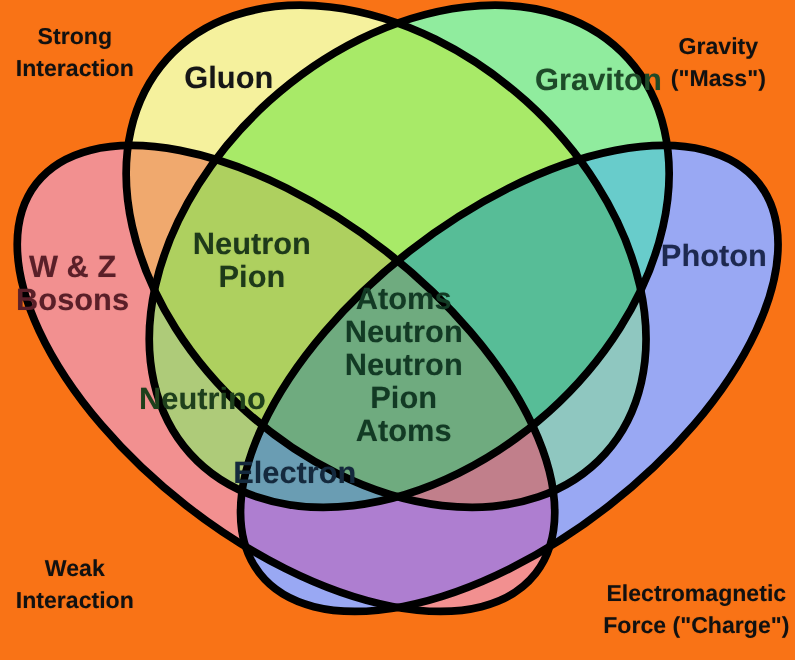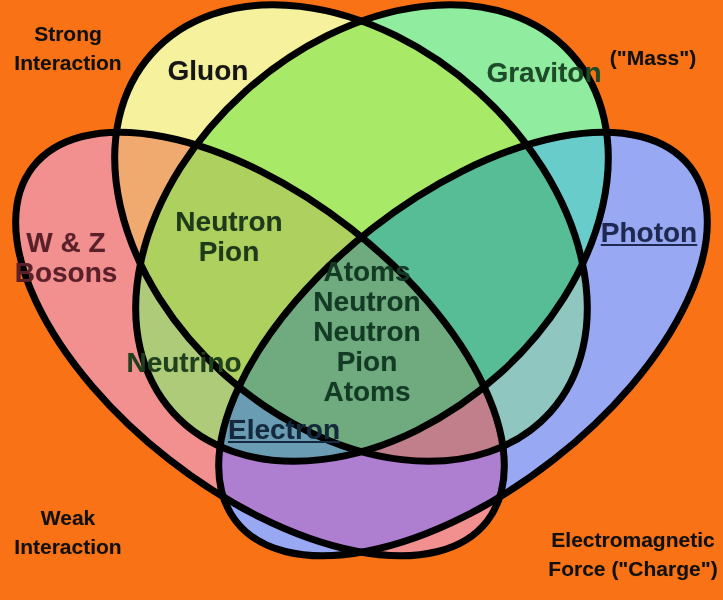--- a/index.html
+++ b/index.html
@@ -112,20 +112,21 @@
       <ellipse cx="372" cy="233" rx="268" ry="190" transform="rotate(-42 372 233)" stroke="#000000"></ellipse>
       <ellipse cx="463" cy="344" rx="288" ry="147" transform="rotate(-38 463 344)" stroke="#000000"></ellipse>
     </g>
   </svg>
 
   <div class="lbl" style="left: 68px; top: 48px; color: rgb(17, 17, 17);">
     <div>Strong</div>
     <div>Interaction</div>
   </div>
   <div class="lbl" style="left: 653px; top: 57px; color: rgb(17, 17, 17);">
+    <div>Gravity</div>
     <div>("Mass")</div>
   </div>
   <div class="lbl" style="left: 68px; top: 532px; color: rgb(17, 17, 17); text-align: center;">
     <div>Weak</div>
     <div>Interaction</div>
   </div>
   <div class="lbl" style="left: 633px; top: 554px; color: rgb(17, 17, 17);">
     <div>Electromagnetic</div>
     <div>Force ("Charge")</div>
   </div>
@@ -133,31 +134,31 @@
   <div class="lbl big" style="left: 208px; top: 71px; color: rgb(22, 22, 22);">
     <div>Gluon</div>
   </div>
   <div class="lbl big" style="left: 544px; top: 73px; color: rgb(29, 74, 40);">
     <div>Graviton</div>
   </div>
   <div class="lbl big" style="left: 66px; top: 258px; color: rgb(90, 31, 40);">
     <div>W &amp; Z</div>
     <div>Bosons</div>
   </div>
-  <div class="lbl big" style="left: 649px; top: 233px; color: rgb(29, 41, 80); text-decoration: underline;">
+  <div class="lbl big" style="left: 649px; top: 233px; color: rgb(29, 41, 80);">
     <div>Photon</div>
   </div>
   <div class="lbl big" style="left: 229px; top: 237px; color: rgb(30, 58, 26);">
     <div>Neutron</div>
     <div>Pion</div>
   </div>
   <div class="lbl big" style="left: 184px; top: 363px; color: rgb(30, 64, 28);">
     <div>Neutrino</div>
   </div>
-  <div class="lbl big" style="left: 284px; top: 430px; color: rgb(20, 41, 61); text-decoration: underline;">
+  <div class="lbl big" style="left: 268px; top: 430px; color: rgb(20, 41, 61);">
     <div>Electron</div>
   </div>
   <div class="lbl big" style="left: 367px; top: 332px; color: rgb(18, 58, 36);">
     <div>Atoms</div>
     <div>Neutron</div>
     <div>Neutron</div>
     <div>Pion</div>
     <div>Atoms</div>
   </div>
 

